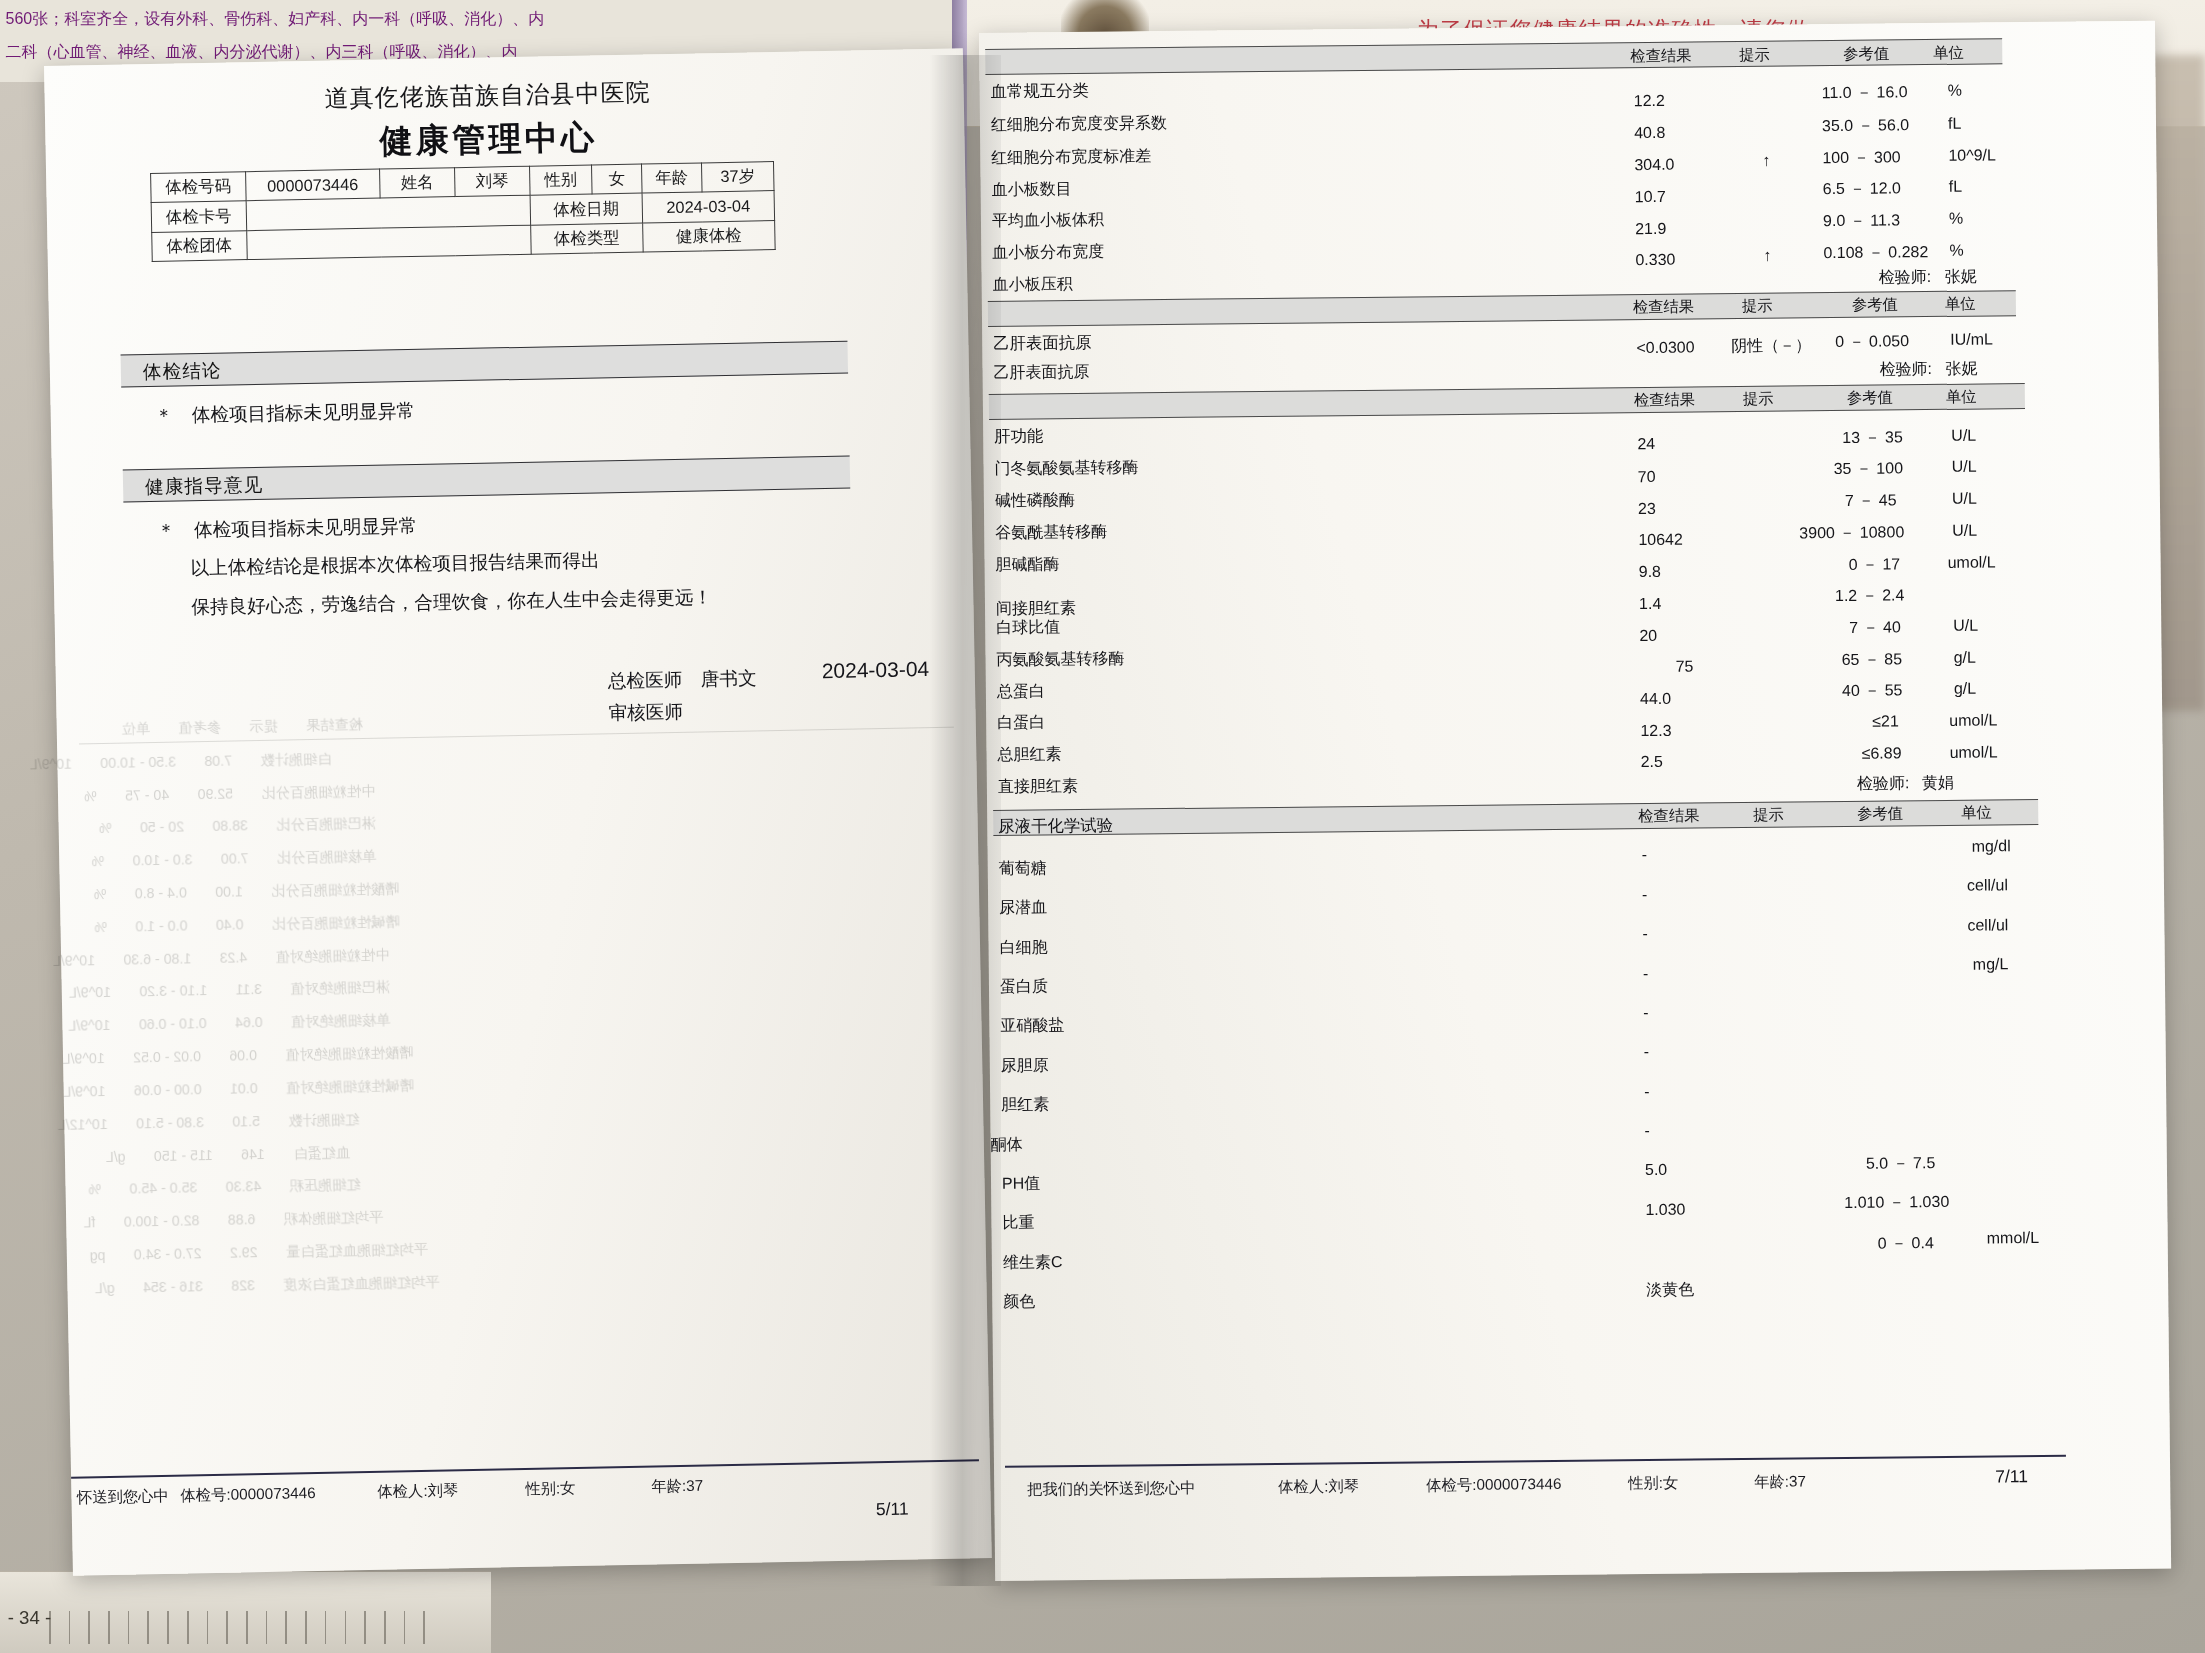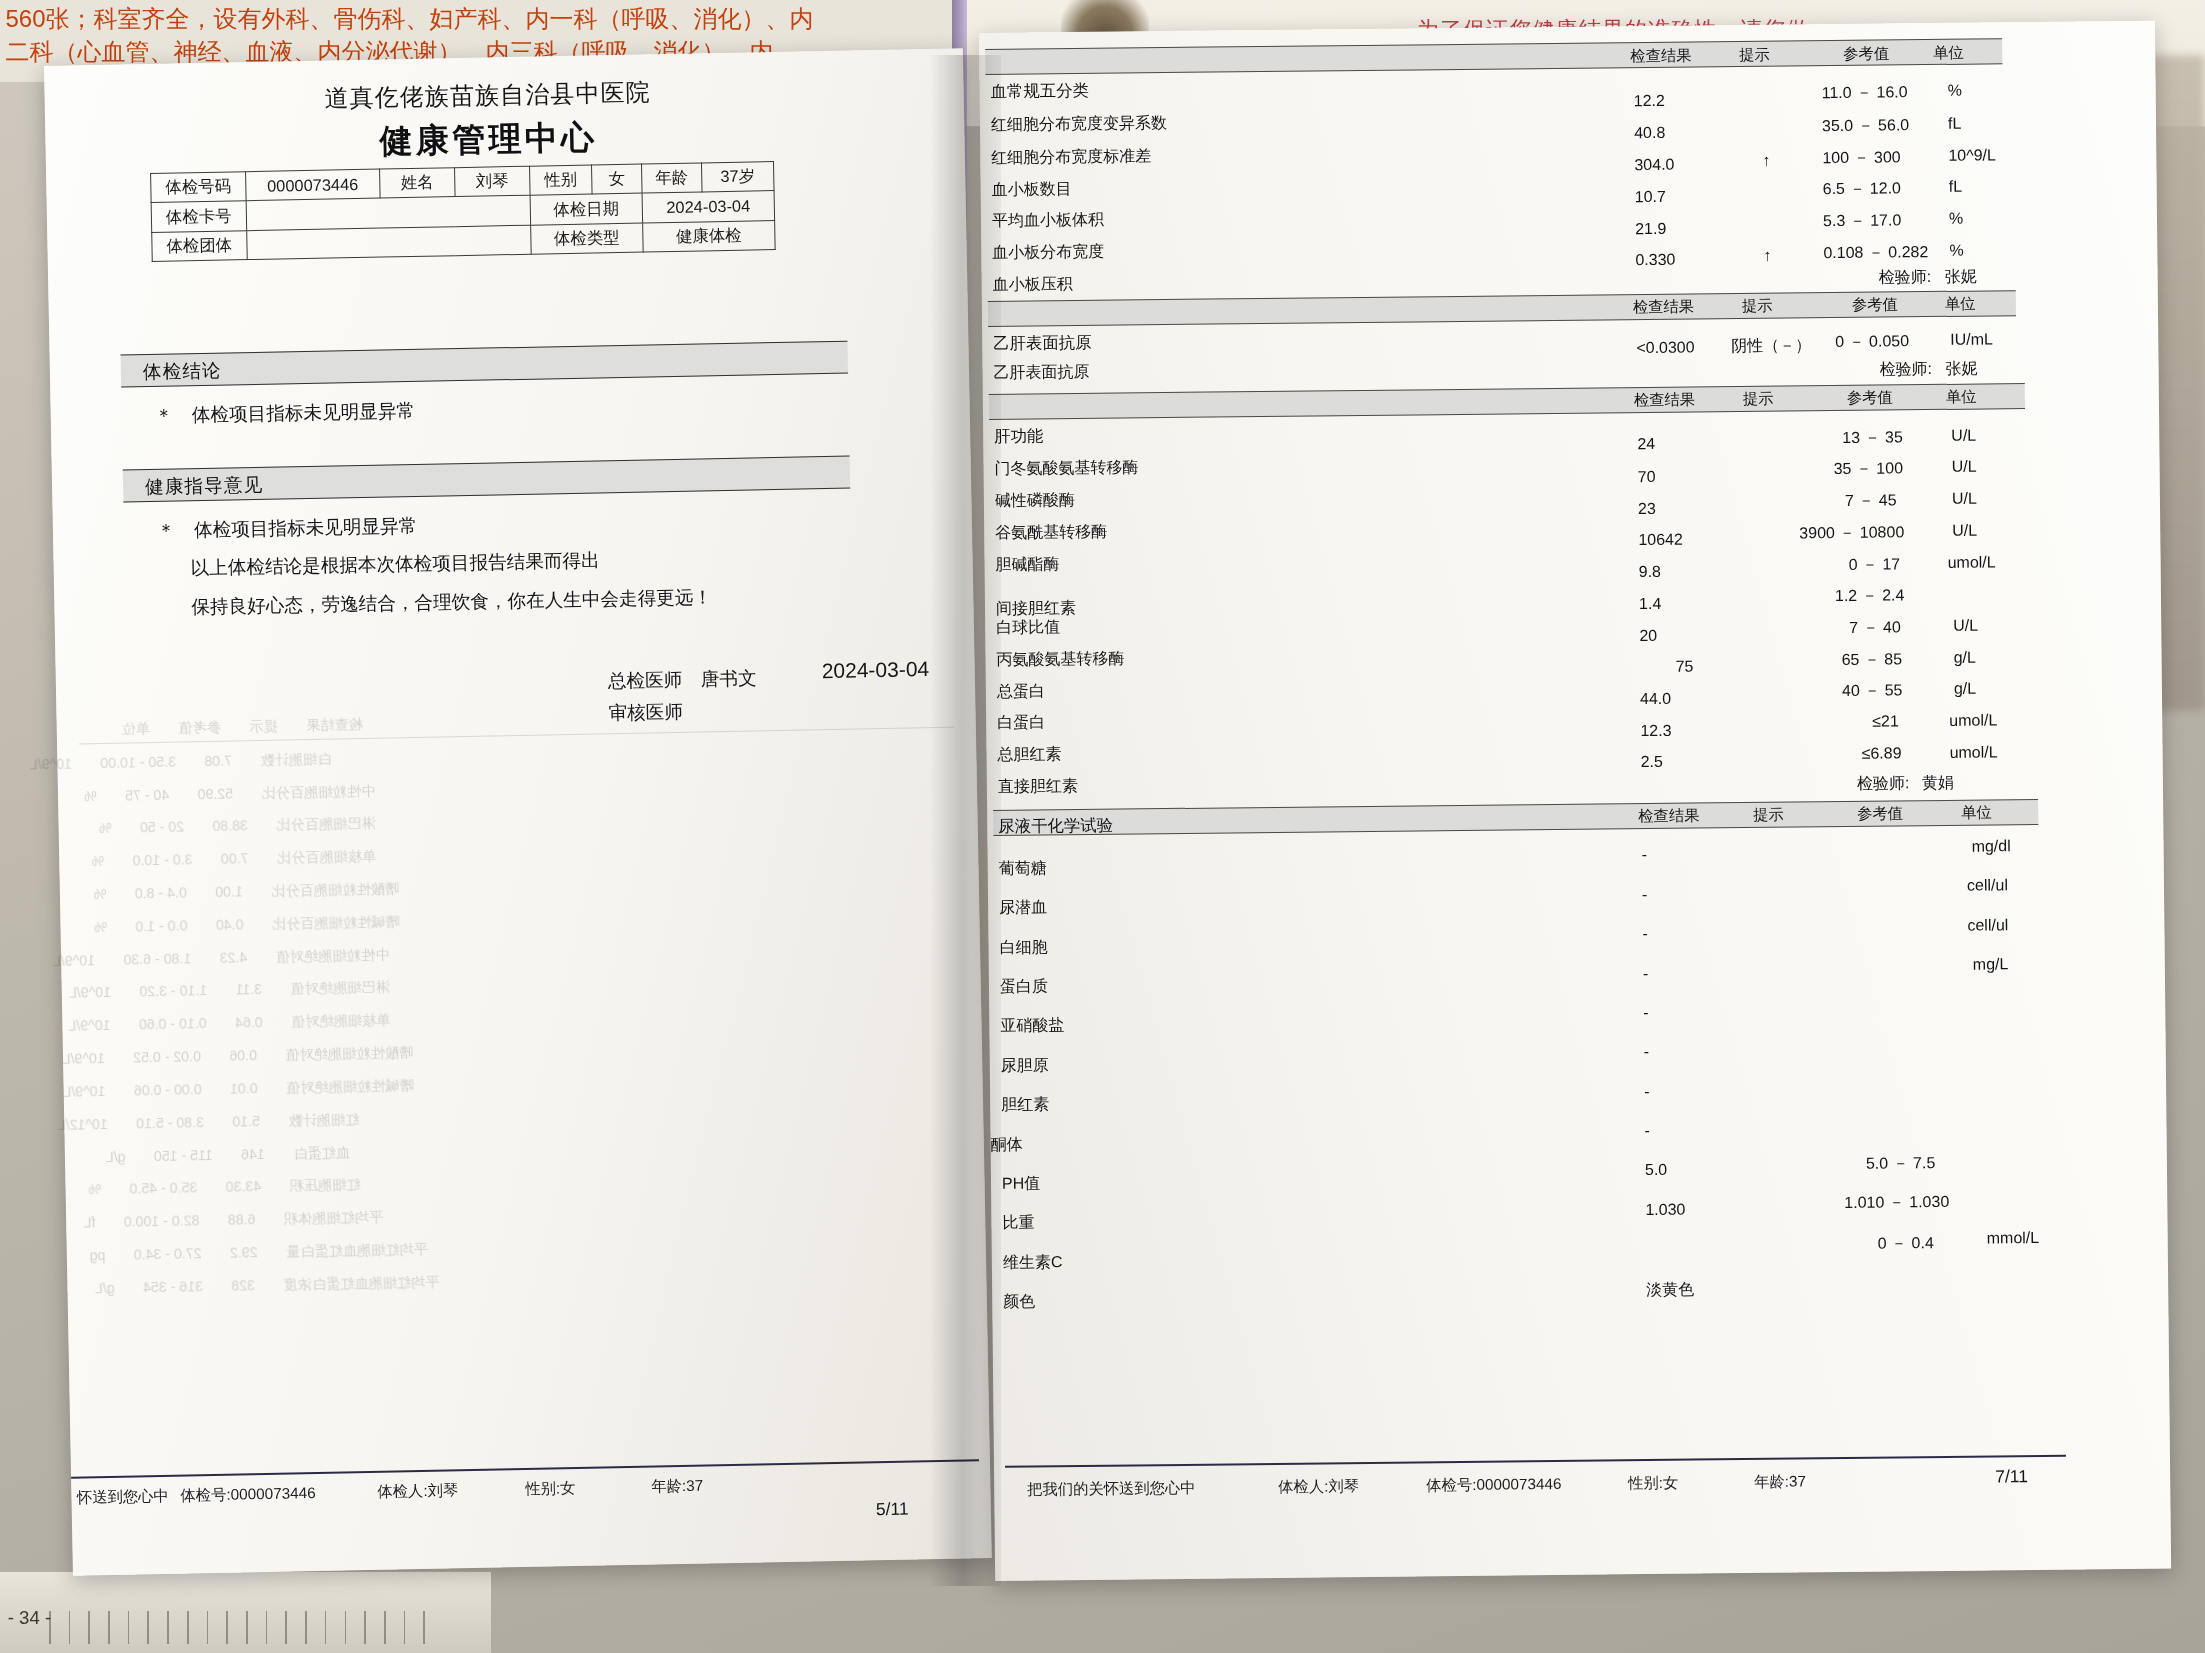--- a/index.html
+++ b/index.html
@@ -35,22 +35,22 @@
   .bg-poster-fig {
     position: absolute; left: 1061px; top: 0; width: 88px; height: 82px;
     background: radial-gradient(circle at 50% 40%, #6b5a44 0%, #8a7a60 40%, rgba(240,236,226,0) 72%);
   }
   .bg-left-strip {
     position: absolute; left: 0; top: 0; width: 963px; height: 82px;
     background: #e8e4da;
   }
   .bg-left-text {
     position: absolute;
-    color: #c2410c;
-    font-size: 24px;
+    color: #701a75;
+    font-size: 16px;
     line-height: 32px;
     white-space: nowrap;
   }
   .bg-violet-edge {
     position: absolute; left: 952px; top: 0; width: 15.3px; height: 1510px;
     background: linear-gradient(90deg,#6f5d8e,#b7a8cf);
     opacity: .75;
   }
   .bg-right-blur {
     position: absolute; right: 0; top: 55px; width: 142px; height: 656px;
@@ -300,21 +300,21 @@
     <div class="r-ref" style="left:842px; top:124px;">100 － 300</div>
     <div class="r-unit" style="left:968px; top:124px;">10^9/L</div>
 
     <div class="r-item" style="left:11px; top:178px;">平均血小板体积</div>
     <div class="r-val" style="left:654px; top:162px;">10.7</div>
     <div class="r-ref" style="left:842px; top:155px;">6.5 － 12.0</div>
     <div class="r-unit" style="left:968px; top:155px;">fL</div>
 
     <div class="r-item" style="left:11px; top:210px;">血小板分布宽度</div>
     <div class="r-val" style="left:654px; top:194px;">21.9</div>
-    <div class="r-ref" style="left:842px; top:187px;">5.3 － 17.0</div>
+    <div class="r-ref" style="left:842px; top:187px;">9.0 － 11.3</div>
     <div class="r-unit" style="left:968px; top:187px;">%</div>
 
     <div class="r-item" style="left:11px; top:242px;">血小板压积</div>
     <div class="r-val" style="left:654px; top:225px;">0.330</div>
     <div class="r-flag" style="left:782px; top:222px;">↑</div>
     <div class="r-ref" style="left:842px; top:219px;">0.108 － 0.282</div>
     <div class="r-unit" style="left:968px; top:219px;">%</div>
 
     <div class="r-tech" style="left:897px; top:244px;">检验师:</div>
     <div class="r-tech" style="left:963px; top:244px;">张妮</div>

